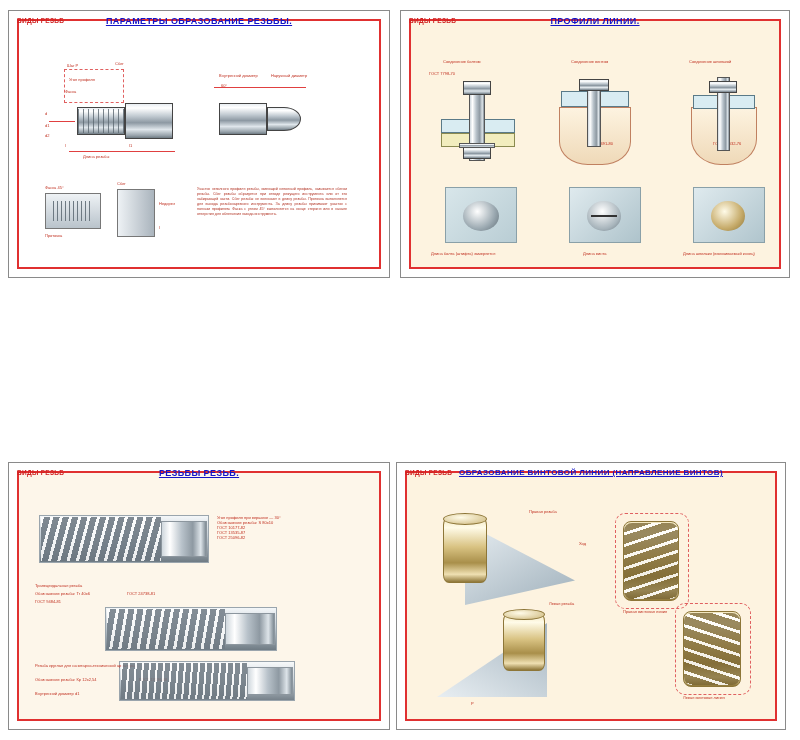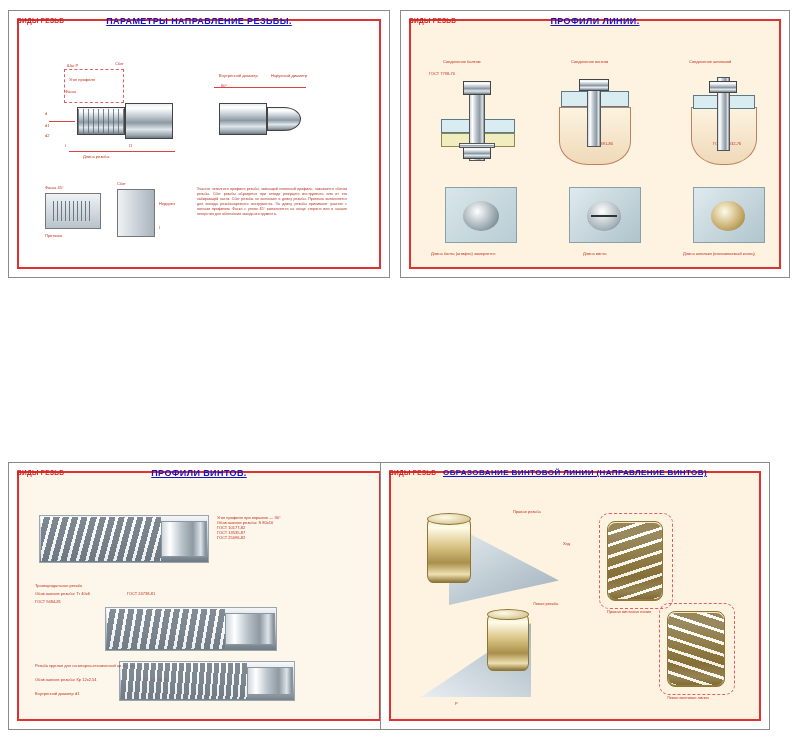--- a/index.html
+++ b/index.html
@@ -23,21 +23,21 @@
   .gold{background:linear-gradient(to bottom,#f3e7c0 0%,#fffbe8 15%,#d9c383 45%,#a98f4a 70%,#efe0b2 88%,#8e7638 100%);}
   .bluebg{background:#d9ecf2;}
   .yellowbg{background:#f2edbe;}
 </style>
 </head>
 <body>
 
 <div class="board" style="left:8px;top:10px;width:382px;height:268px;">
   <div class="inner"></div>
   <div class="tag">ВИДЫ РЕЗЬБ</div>
-  <div class="ttl" style="text-decoration:underline;">ПАРАМЕТРЫ НАПРАВЛЕНИЕ РЕЗЬБЫ.</div>
+  <div class="ttl" style="text-decoration:underline;">ПАРАМЕТРЫ ОБРАЗОВАНИЕ РЕЗЬБЫ.</div>
 
   <div class="abs dash" style="left:55px;top:58px;width:60px;height:34px;border-color:#e06060;"></div>
   <div class="abs tiny" style="left:58px;top:52px;">Шаг Р</div>
   <div class="abs tiny" style="left:106px;top:50px;">Сбег</div>
   <div class="abs tiny" style="left:60px;top:66px;">Угол профиля</div>
   <div class="abs tiny" style="left:56px;top:78px;">Фаска</div>
 
   <div class="abs metal-h" style="left:68px;top:96px;width:48px;height:28px;border:1px solid #444;"></div>
   <div class="abs metal-h" style="left:116px;top:92px;width:48px;height:36px;border:1px solid #444;"></div>
   <div class="abs" style="left:69px;top:98px;width:46px;height:24px;background:repeating-linear-gradient(to right,#5b6770 0 1px,transparent 1px 5px);opacity:.8;"></div>
@@ -108,21 +108,21 @@
   <div class="abs" style="left:310px;top:190px;width:34px;height:30px;border-radius:50%;background:radial-gradient(circle at 40% 35%,#fffbe8,#c6ab6a 60%,#8a7236);z-index:3;"></div>
 
   <div class="abs tiny" style="left:30px;top:240px;z-index:3;">Длина болта (штифта) замеряется</div>
   <div class="abs tiny" style="left:182px;top:240px;z-index:3;">Длина винта</div>
   <div class="abs tiny" style="left:282px;top:240px;z-index:3;">Длина шпильки (ввинчиваемый конец)</div>
 </div>
 
 <div class="board" style="left:8px;top:462px;width:382px;height:268px;">
   <div class="inner" style="background:#fdf6ea;"></div>
   <div class="tag" style="z-index:4;">ВИДЫ РЕЗЬБ</div>
-  <div class="ttl" style="z-index:4;text-decoration:underline;">ПРОФИЛИ ВИНТОВ.</div>
+  <div class="ttl" style="z-index:4;text-decoration:underline;">РЕЗЬБЫ РЕЗЬБ.</div>
 
   <div class="abs" style="left:30px;top:52px;width:170px;height:48px;background:linear-gradient(to bottom,#f4f7f9,#c2ccd4 45%,#6f7b84);border:1px solid #9aa5ad;z-index:2;"></div>
   <div class="abs" style="left:32px;top:54px;width:120px;height:44px;background:repeating-linear-gradient(105deg,#ffffff 0 3px,#6b7680 3px 9px);opacity:.85;z-index:3;"></div>
   <div class="abs metal-v" style="left:152px;top:58px;width:46px;height:36px;z-index:3;border:1px solid #8c969e;"></div>
   <div class="abs tiny" style="left:208px;top:52px;width:120px;z-index:3;">
     <div>Угол профиля при вершине — 30°</div>
     <div>Обозначение резьбы:  S 80x10</div>
     <div>ГОСТ 10177-82</div>
     <div>ГОСТ 13535-87</div>
     <div>ГОСТ 25096-82</div>
@@ -140,21 +140,21 @@
   <div class="abs tiny" style="left:26px;top:200px;width:110px;z-index:3;">Резьба круглая для санитарно-технической арматуры</div>
   <div class="abs tiny" style="left:26px;top:214px;z-index:3;">Обозначение резьбы:  Кр 12x2,54</div>
   <div class="abs tiny" style="left:130px;top:214px;z-index:3;">ГОСТ 13536-68</div>
   <div class="abs tiny" style="left:26px;top:228px;z-index:3;">Внутренний диаметр  d1</div>
 
   <div class="abs" style="left:110px;top:198px;width:176px;height:40px;background:linear-gradient(to bottom,#f7f9fa,#cdd6dc 45%,#77828b);border:1px solid #9aa5ad;z-index:2;"></div>
   <div class="abs" style="left:112px;top:200px;width:126px;height:36px;background:repeating-linear-gradient(95deg,#ffffff 0 2px,#6e7982 2px 7px);opacity:.85;z-index:3;"></div>
   <div class="abs metal-v" style="left:238px;top:204px;width:46px;height:28px;border:1px solid #8c969e;z-index:3;"></div>
 </div>
 
-<div class="board" style="left:380px;top:462px;width:390px;height:268px;">
+<div class="board" style="left:396px;top:462px;width:390px;height:268px;">
   <div class="inner" style="background:#fdf3e0;"></div>
   <div class="tag" style="z-index:4;">ВИДЫ РЕЗЬБ</div>
   <div class="ttl small" style="z-index:4;text-decoration:underline;">ОБРАЗОВАНИЕ ВИНТОВОЙ ЛИНИИ (НАПРАВЛЕНИЕ ВИНТОВ)</div>
 
   <div class="abs gold" style="left:46px;top:54px;width:44px;height:66px;border:1px solid #8d7638;border-radius:6px/8px;z-index:3;"></div>
   <div class="abs" style="left:46px;top:50px;width:44px;height:12px;border-radius:50%;background:radial-gradient(ellipse at 40% 35%,#fffbe8,#cdb77a);border:1px solid #8d7638;z-index:4;"></div>
   <div class="abs" style="left:68px;top:60px;width:110px;height:82px;background:linear-gradient(150deg,#e8eef2,#9fb0bb);clip-path:polygon(0 0,100% 70%,0 100%);z-index:2;"></div>
   <div class="abs tiny" style="left:132px;top:46px;z-index:4;">Правая резьба</div>
   <div class="abs tiny" style="left:108px;top:150px;z-index:4;">P</div>
   <div class="abs tiny" style="left:182px;top:78px;z-index:4;">Ход</div>

